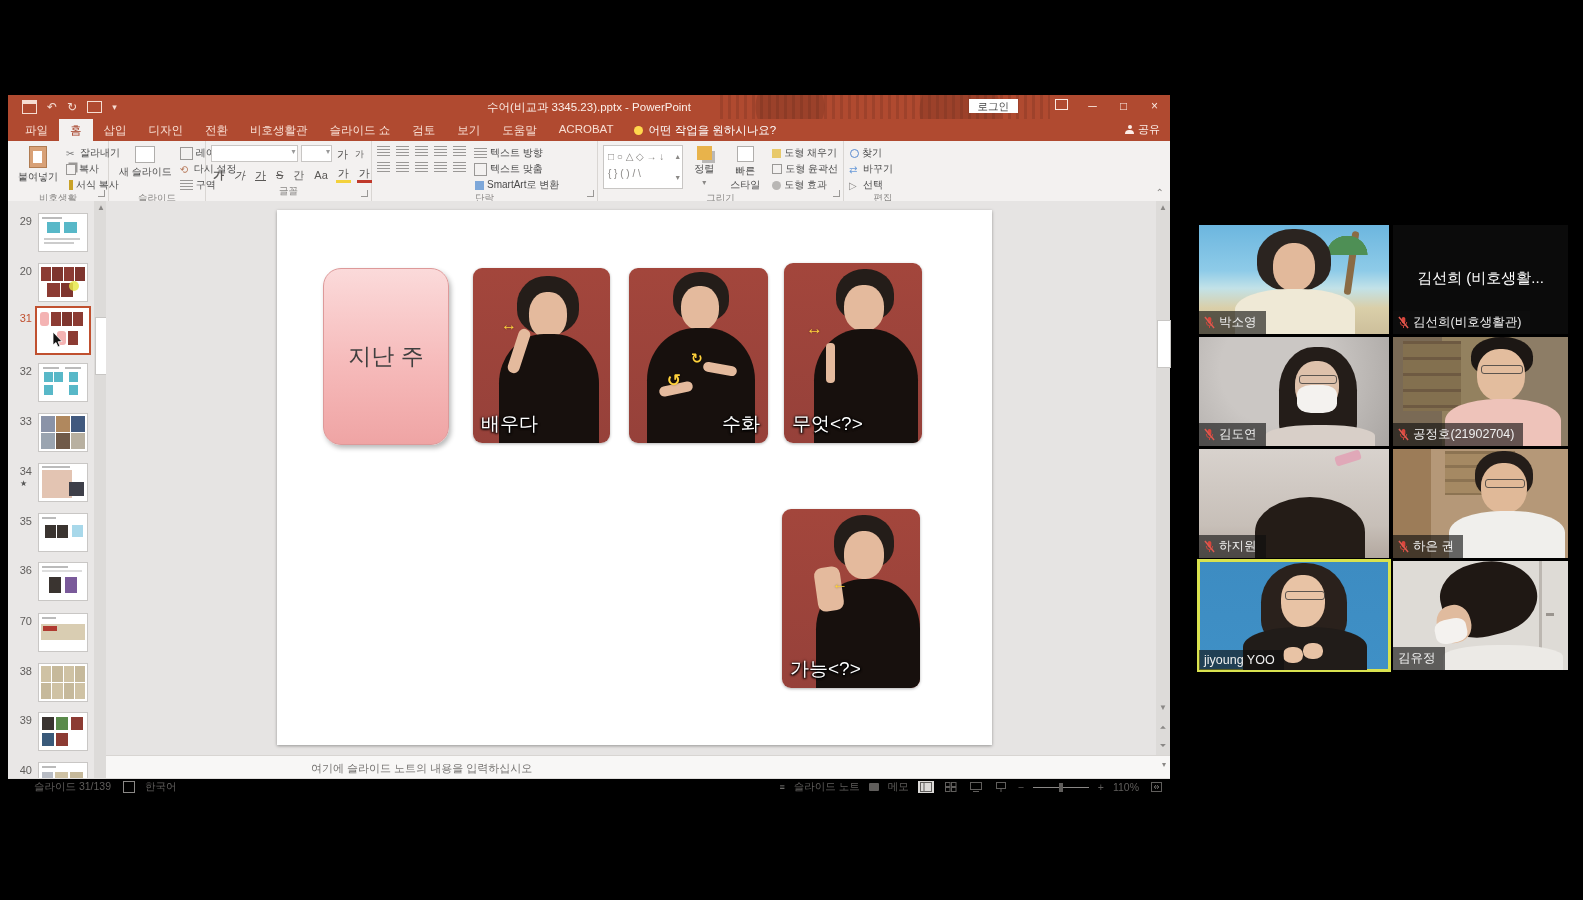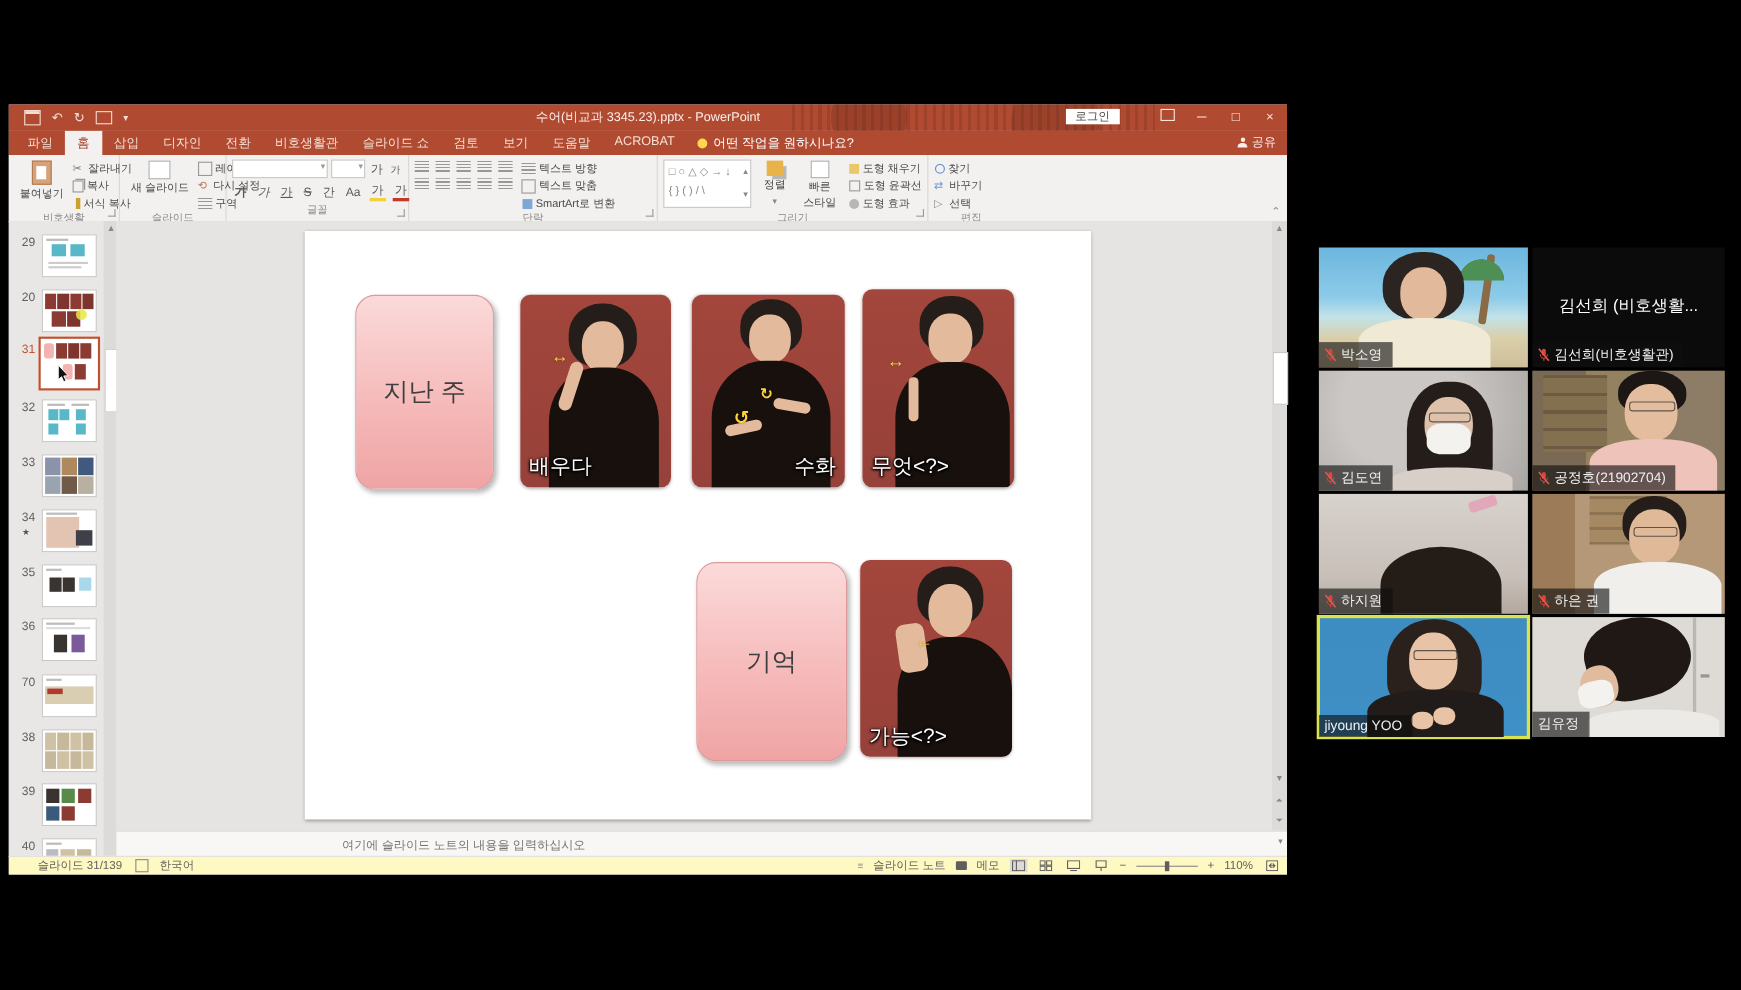--- a/index.html
+++ b/index.html
@@ -68,21 +68,21 @@
   .face{position:absolute;background:#e4ba9d;border-radius:46%;}
   .torso{position:absolute;background:#17100d;border-radius:45% 45% 0 0;}
   .arrow{position:absolute;color:#ffd23c;font-weight:bold;text-shadow:0 0 2px rgba(0,0,0,.4);}
   
   .vscroll{position:absolute;right:0;top:106px;width:14px;height:554px;background:#dddbd9;}
   .varrow{position:absolute;left:0;width:14px;height:14px;text-align:center;font-size:8px;color:#8a8886;line-height:14px;}
   .vthumb{position:absolute;left:1px;top:119px;width:12px;height:46px;background:#fff;border:1px solid #c8c6c4;}
   
   .notesbar{position:absolute;left:98px;right:0;top:660px;height:24px;background:#f8f7f6;border-top:1px solid #d8d5d2;}
   .notesph{position:absolute;left:205px;top:5px;font-size:11px;color:#767472;}
-  .statusbar{position:absolute;left:0;right:0;bottom:0;height:16px;background:#fef9c3;border-top:1px solid #e0dedc;
+  .statusbar{position:absolute;left:0;right:0;bottom:0;height:16px;background:#000000;border-top:1px solid #e0dedc;
     font-size:10.5px;color:#605e5c;display:flex;align-items:center;}
   .st-right{position:absolute;right:6px;top:0;height:16px;display:flex;align-items:center;gap:9px;}
   .viewbtn{width:16px;height:12px;display:flex;align-items:center;justify-content:center;}
   .zoomtrack{width:56px;height:1px;background:#8a8886;position:relative;}
   .zoomthumb{position:absolute;left:26px;top:-4px;width:4px;height:9px;background:#605e5c;}
   
   .tile{position:absolute;overflow:hidden;background:#161616;}
   .tile.active{outline:3px solid #d9e24f;outline-offset:-1px;}
   .nameplate{position:absolute;left:0;bottom:0;display:flex;align-items:center;gap:4px;
     background:rgba(15,15,15,.62);color:#f0f0f0;font-size:12.5px;padding:3px 9px 3px 5px;white-space:nowrap;z-index:5;}
@@ -497,23 +497,20 @@
         <div class="fig" style="left:0;top:0;width:100%;height:100%">
           <div class="hair" style="left:52px;top:6px;width:58px;height:52px"></div>
           <div class="face" style="left:60px;top:22px;width:40px;height:46px"></div>
           <div class="torso" style="left:30px;top:66px;width:104px;height:114px"></div>
           <div style="position:absolute;left:42px;top:80px;width:9px;height:40px;background:#e4ba9d;border-radius:4px"></div>
         </div>
         <span class="arrow" style="left:22px;top:56px;font-size:17px">↔</span>
         <div class="cap" style="left:8px;bottom:6px">무엇&lt;?&gt;</div>
       </div>
 
-      <div class="pinkbox" style="left:356px;top:301px;width:135px;height:179px">
-        <span>기억</span>
-      </div>
 
       <div class="card" style="left:505px;top:299px;width:138px;height:179px">
         <div class="fig" style="left:0;top:0;width:100%;height:100%">
           <div class="hair" style="left:52px;top:6px;width:60px;height:54px"></div>
           <div class="face" style="left:62px;top:22px;width:40px;height:48px"></div>
           <div class="torso" style="left:34px;top:70px;width:104px;height:112px"></div>
           <div style="position:absolute;left:34px;top:58px;width:26px;height:44px;background:#e4ba9d;border-radius:8px;transform:rotate(-8deg)"></div>
         </div>
         <span class="arrow" style="left:50px;top:66px;font-size:16px">←</span>
         <div class="cap" style="left:8px;bottom:6px">가능&lt;?&gt;</div>

